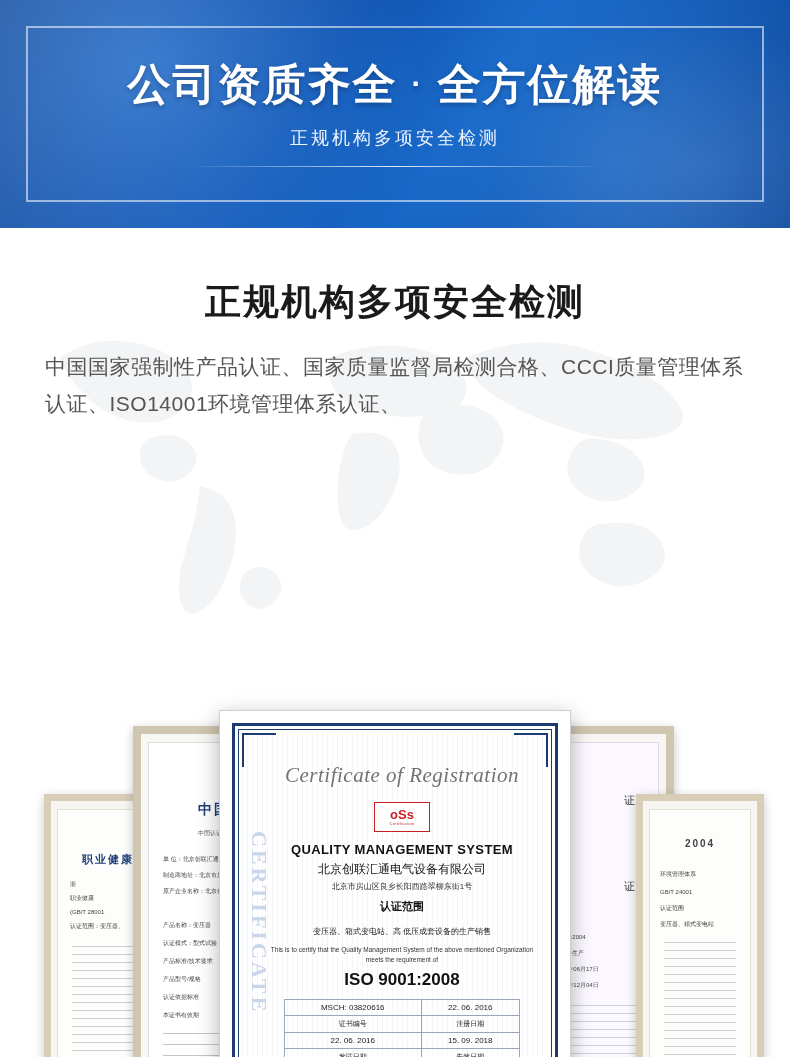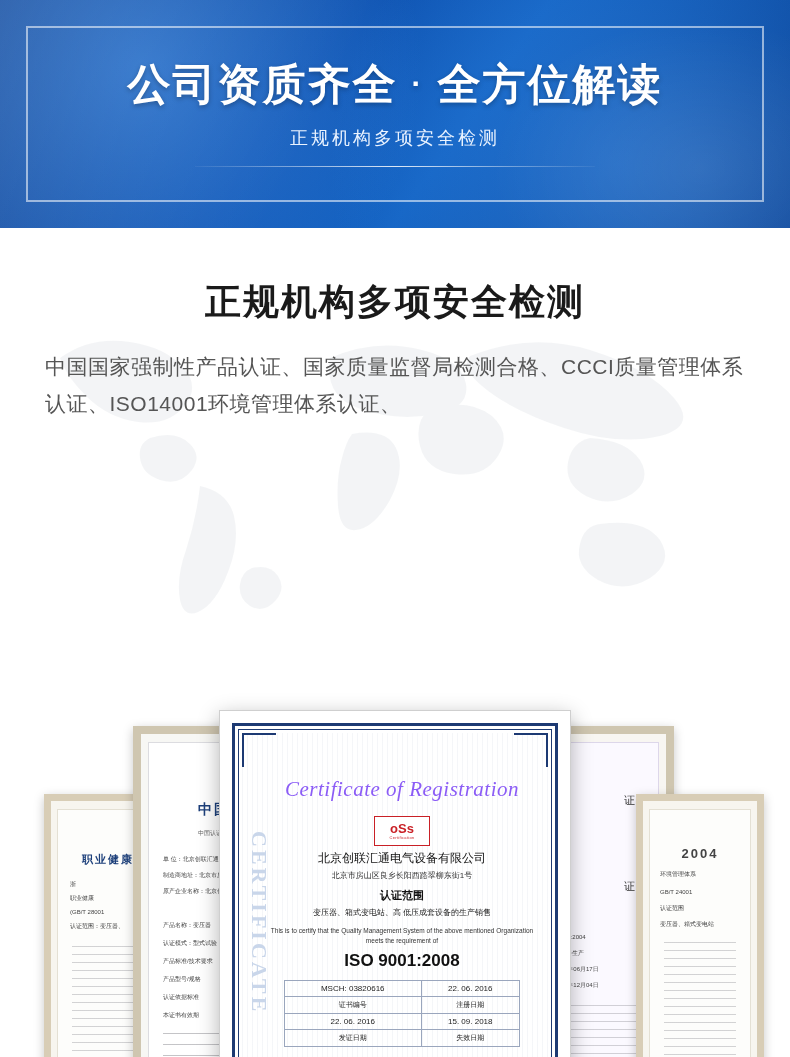--- a/index.html
+++ b/index.html
@@ -198,41 +198,41 @@
 
   .cc-body {
     position: absolute;
     left: 44px; right: 30px; top: 36px; bottom: 30px;
     text-align: center;
   }
   .cc-script {
     font-family: "Liberation Serif", serif;
     font-style: italic;
     font-size: 21px;
-    color: #8b5cf6;
+    color: #737373;
     letter-spacing: 0.5px;
-    margin-top: 30px;
+    margin-top: 16px;
   }
   .cc-logo {
     margin: 14px auto 0;
     width: 56px; height: 30px;
     border: 1px solid #c92026;
     background: #fff;
     display: flex; flex-direction: column; align-items: center; justify-content: center;
   }
   .cc-logo .oss { color: #c92026; font-weight: bold; font-size: 13px; line-height: 13px; }
   .cc-logo .oss-sub { color: #c92026; font-size: 4px; line-height: 6px; letter-spacing: .3px; }
   .cc-qms {
     margin-top: 10px;
     font-size: 13px; font-weight: bold; color: #111; letter-spacing: .4px;
   }
   .cc-company { margin-top: 4px; font-size: 12px; color: #111; }
   .cc-address { margin-top: 3px; font-size: 8px; color: #333; }
   .cc-scope-title { margin-top: 7px; font-size: 11px; font-weight: bold; color: #111; }
-  .cc-scope { margin-top: 4px; font-size: 8px; color: #222; }
+  .cc-scope { margin-top: 12px; font-size: 8px; color: #222; }
   .cc-certify { margin-top: 8px; font-size: 6.5px; color: #333; line-height: 1.5; }
   .cc-iso { margin-top: 5px; font-size: 17px; font-weight: bold; color: #111; }
 
   .cc-table {
     margin: 9px auto 0;
     width: 236px;
     border-collapse: collapse;
     font-size: 7px;
     color: #222;
     padding-left: 48px;
@@ -348,21 +348,21 @@
           <div class="tiny-cn" style="left:12px;top:206px;">认证范围：变压器生产</div>
           <div class="tiny-cn" style="left:12px;top:222px;">发证日期：2016年06月17日</div>
           <div class="tiny-cn" style="left:12px;top:238px;">有效期至：2019年12月04日</div>
           <div class="mini-lines dense" style="top:262px;bottom:120px;"></div>
 
         </div>
       </div>
 
       <div class="cert cert-far-right">
         <div class="sheet">
-          <div class="side-title-cn" style="top:36px;font-size:13px;color:#444">2004</div>
+          <div class="side-title-cn" style="top:28px;font-size:10px;color:#444">2004</div>
           <div class="tiny-cn" style="left:10px;top:60px;">环境管理体系</div>
           <div class="tiny-cn" style="left:10px;top:78px;">GB/T 24001</div>
           <div class="tiny-cn" style="left:10px;top:94px;">认证范围</div>
           <div class="tiny-cn" style="left:10px;top:110px;">变压器、箱式变电站</div>
           <div class="mini-lines dense" style="top:132px;bottom:100px;"></div>
 
         </div>
       </div>
 
       <div class="cert cert-center">
@@ -375,20 +375,21 @@
         <div class="vert-word">CERTIFICATE</div>
 
         <div class="cc-body">
           <div class="cc-script">Certificate of Registration</div>
 
           <div class="cc-logo">
             <div class="oss">oSs</div>
             <div class="oss-sub">Certification</div>
           </div>
 
+          <div class="cc-qms">QUALITY MANAGEMENT SYSTEM</div>
           <div class="cc-company">北京创联汇通电气设备有限公司</div>
           <div class="cc-address">北京市房山区良乡长阳西路翠柳东街1号</div>
           <div class="cc-scope-title">认证范围</div>
           <div class="cc-scope">变压器、箱式变电站、高 低压成套设备的生产销售</div>
           <div class="cc-certify">This is to certify that the Quality Management System of the above mentioned Organization meets the requirement of</div>
           <div class="cc-iso">ISO 9001:2008</div>
 
           <table class="cc-table">
             <tbody>
                 <tr>

